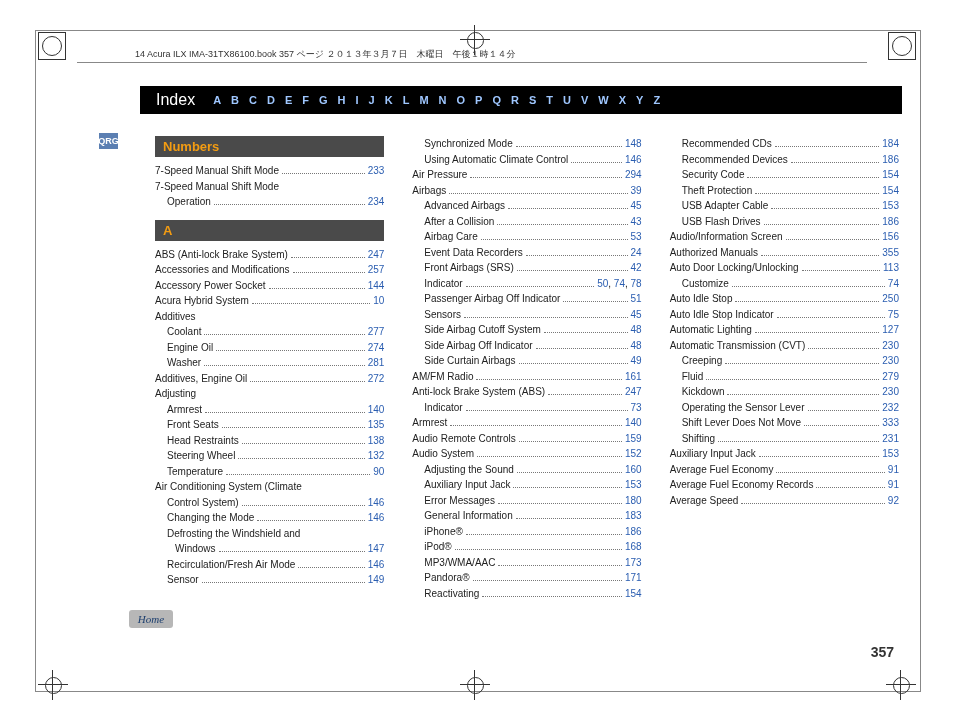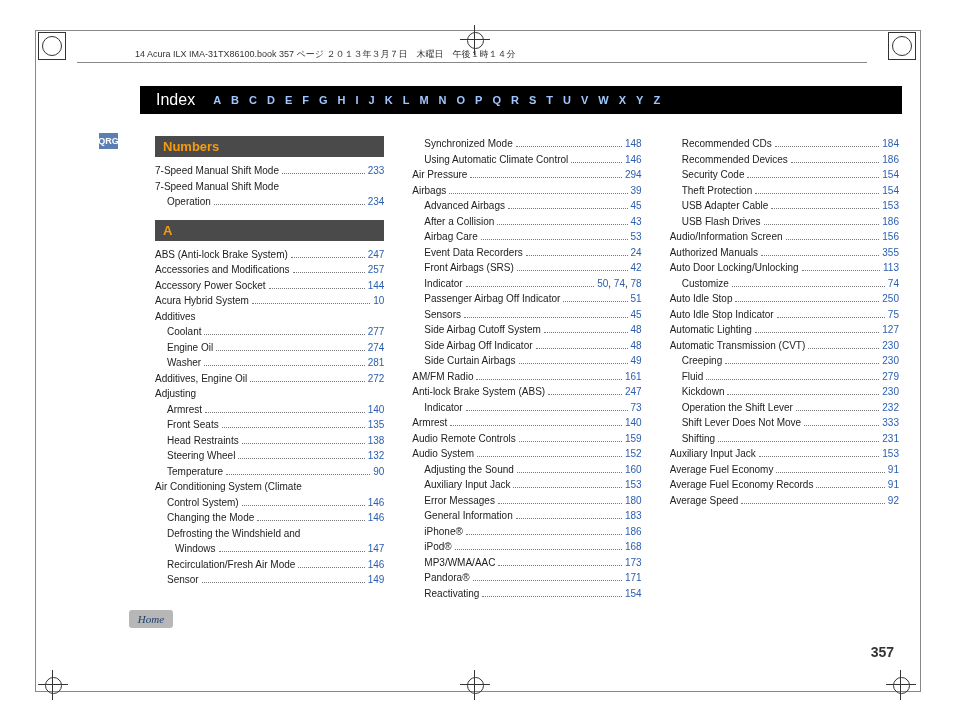--- a/index.html
+++ b/index.html
@@ -593,21 +593,21 @@
         <span class="label">Fluid</span>
         <span class="dots"></span>
         <span class="pages">279</span>
       </div>
       <div class="entry sub">
         <span class="label">Kickdown</span>
         <span class="dots"></span>
         <span class="pages">230</span>
       </div>
       <div class="entry sub">
-        <span class="label">Operation the Shift Lever</span>
+        <span class="label">Operating the Sensor Lever</span>
         <span class="dots"></span>
         <span class="pages">232</span>
       </div>
       <div class="entry sub">
         <span class="label">Shift Lever Does Not Move</span>
         <span class="dots"></span>
         <span class="pages">333</span>
       </div>
       <div class="entry sub">
         <span class="label">Shifting</span>

